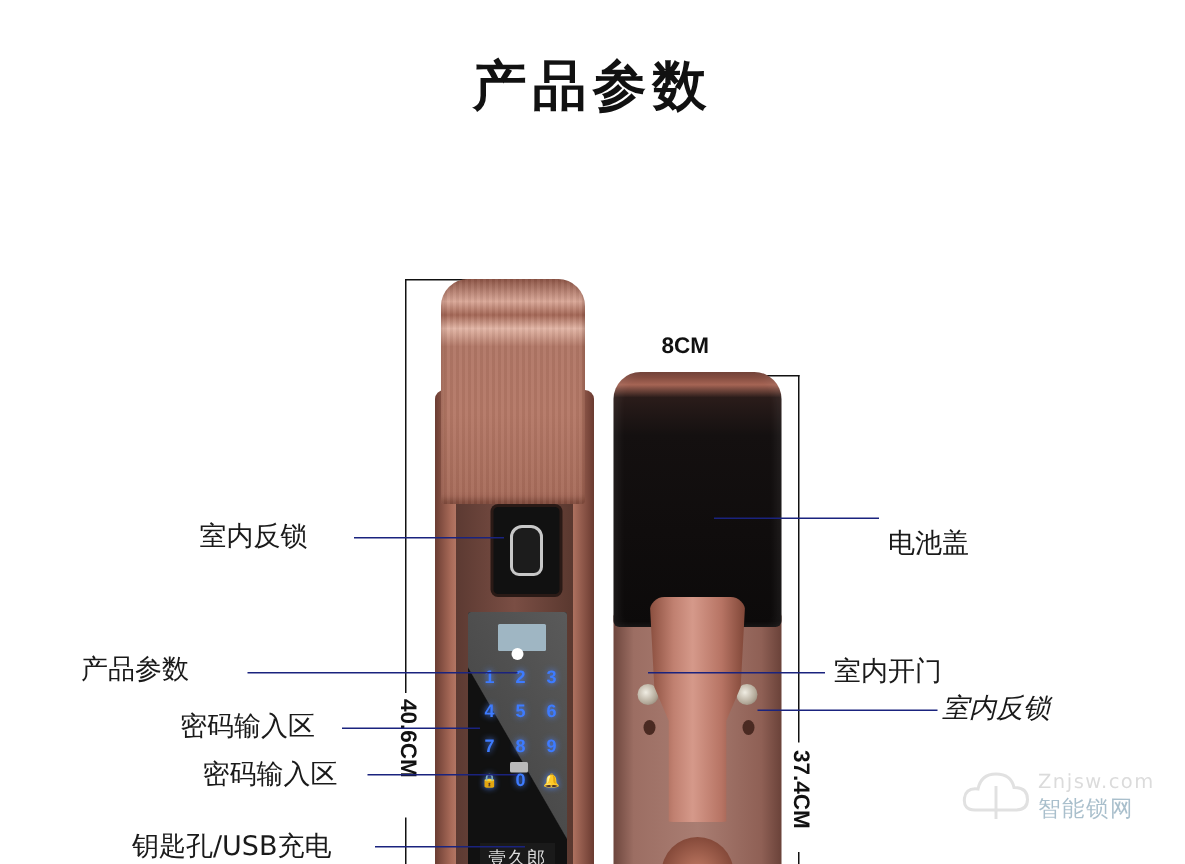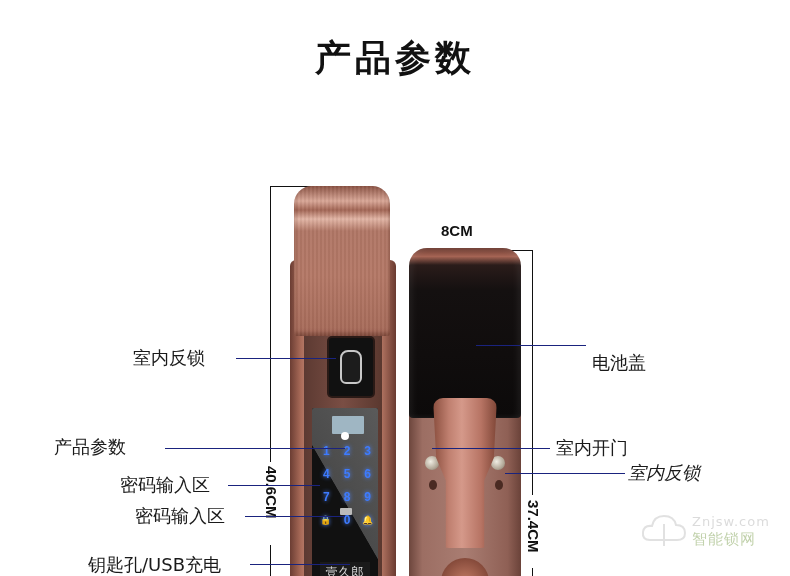--- a/index.html
+++ b/index.html
@@ -59,21 +59,21 @@
         clip-path: polygon(0 0, 100% 0, 95% 40%, 80% 55%, 80% 100%, 20% 100%, 20% 55%, 5% 40%); }
   .screw { position: absolute; width: 14px; height: 14px; border-radius: 50%;
         background: radial-gradient(circle at 40% 40%, #f0ede3, #b3a999 60%, #7a6e60); }
   .screw-hole { position: absolute; width: 8px; height: 10px; border-radius: 50%; background: #4a2a22; }
   .knob { position: absolute; left: 38px; top: 310px; width: 48px; height: 34px; border-radius: 24px 24px 0 0;
         background: radial-gradient(circle at 50% 70%, #c07a64, #7d4334 80%); }
 
   
   .watermark { position: absolute; left: 640px; top: 510px; opacity: .35; }
   .wm-text { position: absolute; left: 52px; top: 4px; font-size: 13px; color: #999; white-space: nowrap; letter-spacing: 1px; }
-  .wm-text2 { position: absolute; left: 52px; top: 20px; font-size: 15px; color: #4d7c0f; white-space: nowrap; letter-spacing: 1px; }
+  .wm-text2 { position: absolute; left: 52px; top: 20px; font-size: 15px; color: #0c4a6e; white-space: nowrap; letter-spacing: 1px; }
 </style>
 </head>
 <body>
 
 <div class="title">产品参数</div>
 
 <div class="dim-text" style="left:441px; top:206px;margin-top:16px;">8CM</div>
 
 <div class="dim-line" style="left:270px; top:186px; width:74px; height:1px;"></div>
 <div class="dim-line" style="left:270px; top:186px; width:1px; height:276px;"></div>

